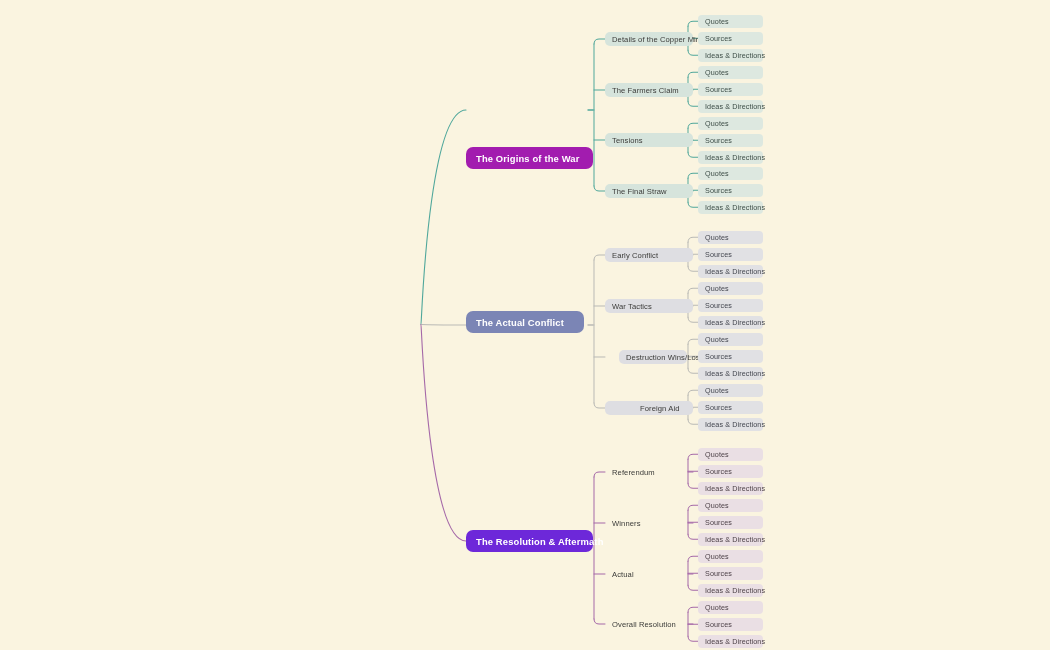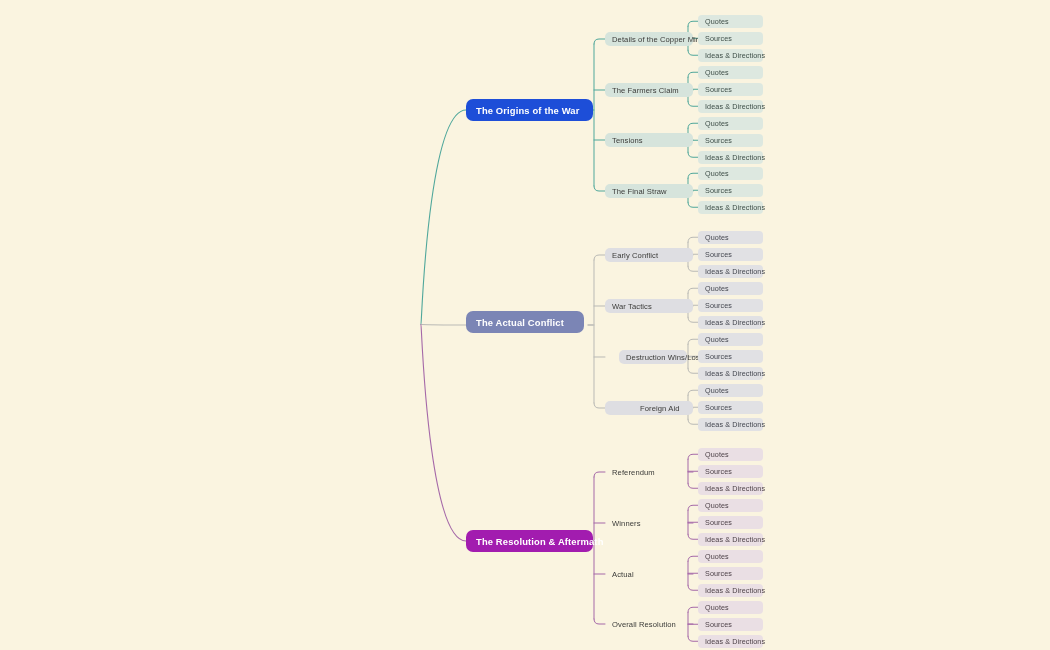--- a/index.html
+++ b/index.html
@@ -48,23 +48,23 @@
   }
   .root-node span { display: block; }
   .branch-node {
     border-radius: 7px;
     color: #ffffff;
     font-size: 9.4px;
     font-weight: bold;
     padding-left: 10px;
     letter-spacing: 0.15px;
   }
-  .branch-teal   { background: #1d4ed8; }
+  .branch-teal   { background: #a21caf; margin-top: 48px; }
   .branch-slate  { background: #7b85b5; }
-  .branch-purple { background: #a21caf; }
+  .branch-purple { background: #6d28d9; }
 
   .sub-node {
     border-radius: 5px;
     font-size: 7.6px;
     color: #3a3a38;
     padding-left: 7px;
     letter-spacing: 0.1px;
   }
   .sub-teal   { background: #d6e4dc; }
   .sub-slate  { background: #dedee2; }

